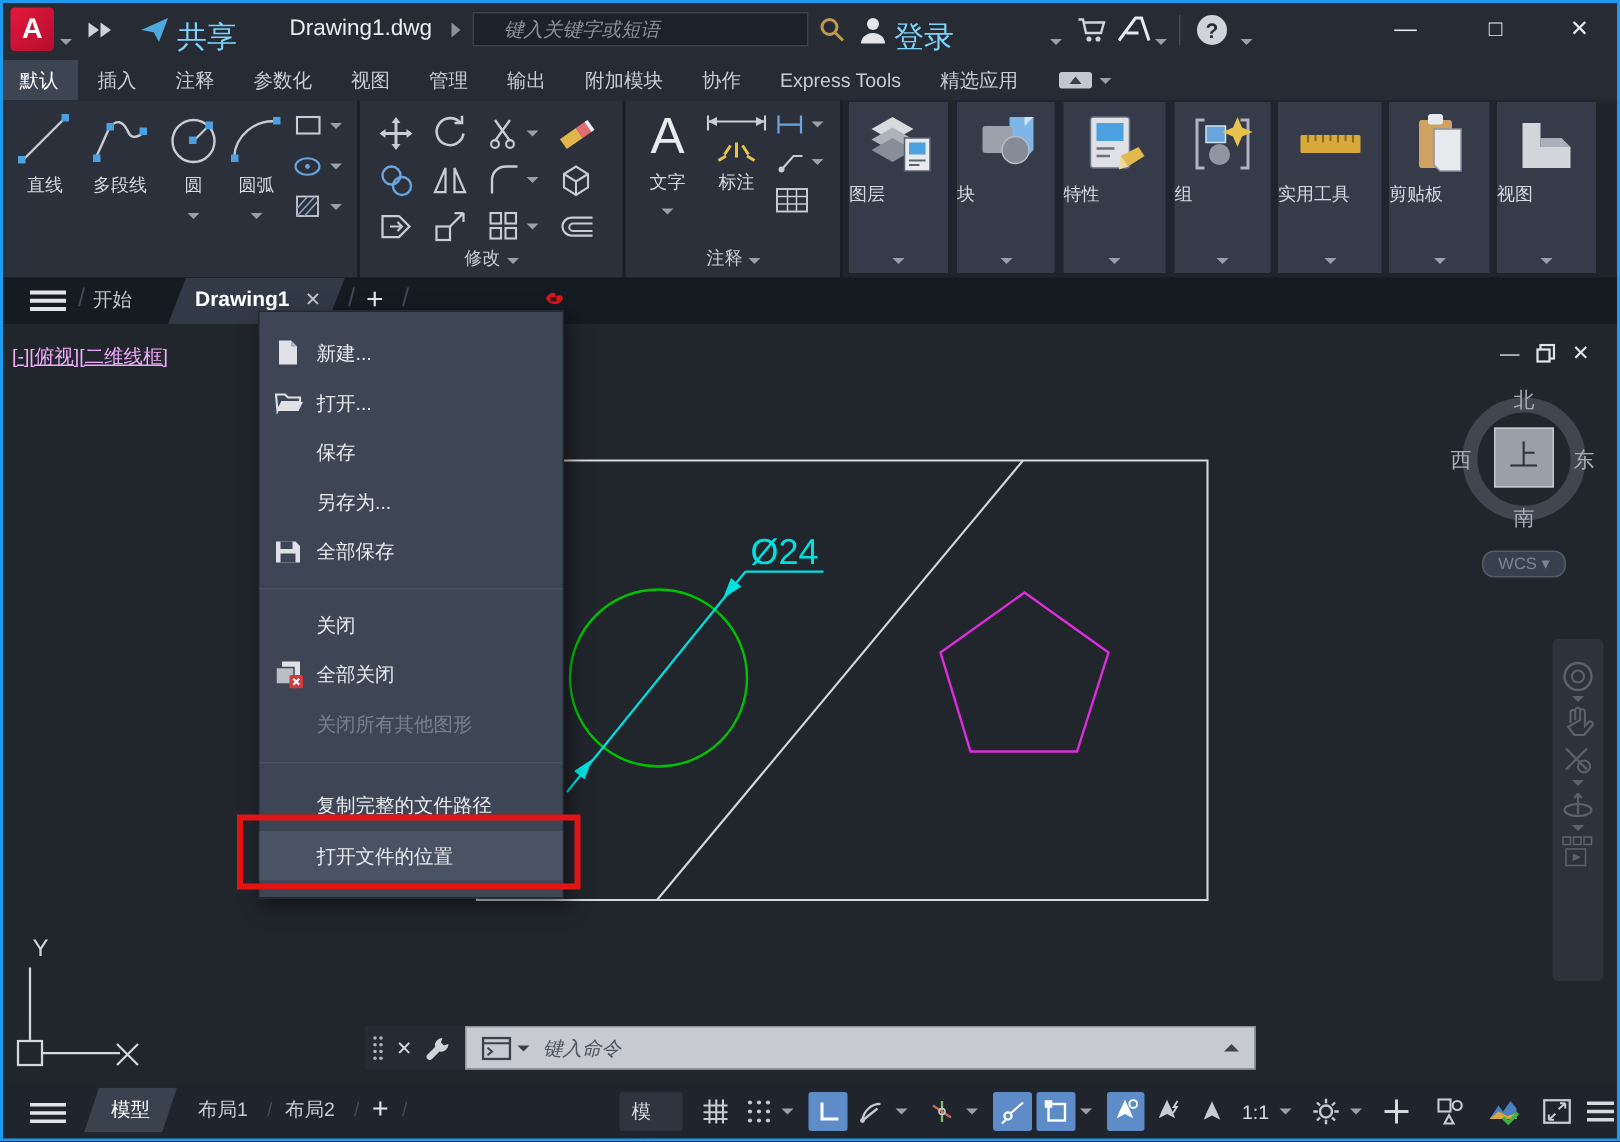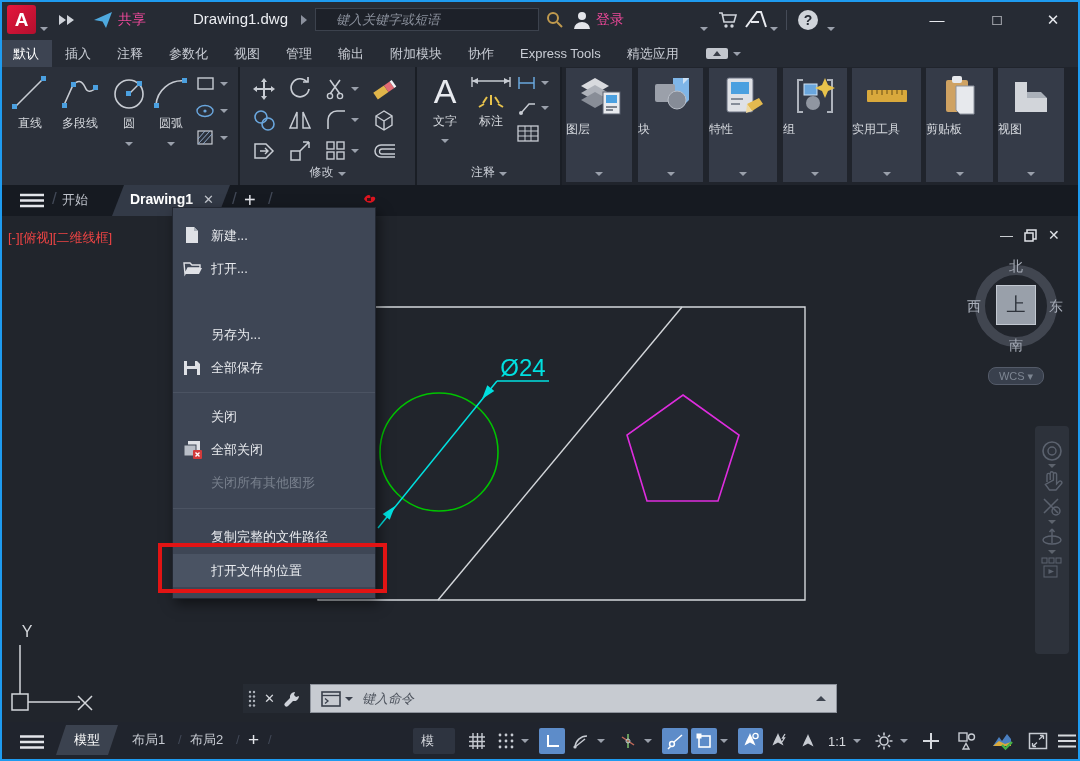--- a/index.html
+++ b/index.html
@@ -9,21 +9,21 @@
   .frame{position:absolute;inset:0;box-shadow:inset 0 0 0 2px #1e9bf0;pointer-events:none;z-index:99;}
   .cd{display:inline-block;width:0;height:0;border-left:4px solid transparent;border-right:4px solid transparent;border-top:4px solid #9aa0ab;}
   .cu{display:inline-block;width:0;height:0;border-left:5px solid transparent;border-right:5px solid transparent;border-bottom:5px solid #3f4550;}
   svg{display:block;}
 
   
   .titlebar{position:absolute;left:0;top:0;width:1080px;height:40px;background:#262b34;}
   .applogo{position:absolute;left:7px;top:5px;width:29px;height:29px;border-radius:3px;
            background:linear-gradient(135deg,#e5173c 0%,#b30f2e 100%);color:#fff;font-weight:700;
            font-size:19px;text-align:center;line-height:29px;}
-  .tb-txt{position:absolute;top:11px;font-size:14px;color:#ec4899;}
+  .tb-txt{position:absolute;top:11px;font-size:20px;color:#7dd3fc;}
   .doc-title{position:absolute;left:193px;top:10px;font-size:15px;color:#eceef2;}
   .searchbox{position:absolute;left:315px;top:8px;width:224px;height:23px;background:#1d2129;
              border:1px solid #3c424d;box-sizing:border-box;color:#c6cad1;font-size:13px;padding:0 20px;}
   .searchbox::placeholder{color:#8b919d;font-style:italic;}
   .winbtn{position:absolute;top:8px;width:30px;height:24px;text-align:center;color:#e8eaef;font-size:15px;line-height:24px;}
 
   
   .ribbon-tabs{position:absolute;left:0;top:40px;width:1080px;height:27px;background:#262b34;display:flex;align-items:stretch;}
   .rtab{padding:0 13px;line-height:27px;font-size:13px;color:#c9cdd5;white-space:nowrap;}
   .rtab.active{background:#3d4452;color:#fff;}
@@ -49,21 +49,21 @@
   .filetabs{position:absolute;left:0;top:185px;width:1080px;height:31px;background:#161a21;}
   .ft-slash{position:absolute;top:4px;font-size:17px;color:#424957;}
   .ftab-doc{position:absolute;left:112px;top:0;width:118px;height:31px;background:#333a47;
             clip-path:polygon(12px 0,100% 0,calc(100% - 12px) 100%,0 100%);}
   .ftab-doc .nm{position:absolute;left:18px;top:6px;font-size:14px;font-weight:700;color:#fff;}
   .ftab-doc .x{position:absolute;right:16px;top:7px;font-size:13px;color:#c2c6cd;}
   .ft-start{position:absolute;left:62px;top:6px;font-size:13px;color:#bfc3cb;}
 
   
   .canvas{position:absolute;left:0;top:216px;width:1080px;height:545px;background:#21252c;}
-  .vp-label{position:absolute;left:8px;top:13px;font-size:13px;color:#ef4444;}
+  .vp-label{position:absolute;left:8px;top:13px;font-size:13px;color:#f0abfc;text-decoration:underline;}
   .vp-ctrls{position:absolute;left:1000px;top:11px;display:flex;gap:11px;color:#dfe2e7;align-items:center;}
   .cube-ring{position:absolute;left:975px;top:49px;width:82px;height:82px;border-radius:50%;
              border:10px solid rgba(125,133,148,0.35);box-sizing:border-box;}
   .cube-lab{position:absolute;font-size:14px;color:#a9afba;width:20px;text-align:center;}
   .cube-top{position:absolute;left:996px;top:69px;width:40px;height:40px;background:#99a0aa;border:1px solid #c2c8d0;
             box-sizing:border-box;color:#2e333c;font-size:19px;line-height:38px;text-align:center;}
   .wcs{position:absolute;left:988px;top:151px;width:56px;height:18px;background:#39404d;border:1px solid #545b69;
        border-radius:8px;box-sizing:border-box;font-size:11px;color:#7d8592;text-align:center;line-height:16px;}
   .navbar{position:absolute;left:1035px;top:210px;width:34px;height:228px;background:rgba(78,86,100,0.28);
           border-radius:4px;display:flex;flex-direction:column;align-items:center;padding-top:14px;box-sizing:border-box;gap:2px;}
@@ -501,20 +501,23 @@
         </svg>
       <span class="txt">新建...</span>
       </div>
     <div class="mi" style="top:44px">
       <svg class="ic" width="19" height="18">
           <path d="M1 4 H7 L9 6 H17 V9 H5 L2 15 Z" fill="none" stroke="#dfe1e6" stroke-width="1.4"></path>
           <path d="M5 9 H19 L16 15 H2 Z" fill="#dfe1e6"></path>
         </svg>
       <span class="txt">打开...</span>
       </div>
+    <div class="mi" style="top:77px">
+      <span class="txt">保存</span>
+      </div>
     <div class="mi" style="top:110px">
       <span class="txt">另存为...</span>
       </div>
     <div class="mi" style="top:143px">
       <svg class="ic" width="18" height="18">
           <path d="M1 3 H14 L17 6 V17 H1 Z" fill="#dfe1e6"></path>
           <rect x="4" y="3" width="8" height="5" fill="#3e4655"></rect>
           <rect x="4" y="11" width="10" height="6" fill="#3e4655"></rect>
         </svg>
       <span class="txt">全部保存</span>

